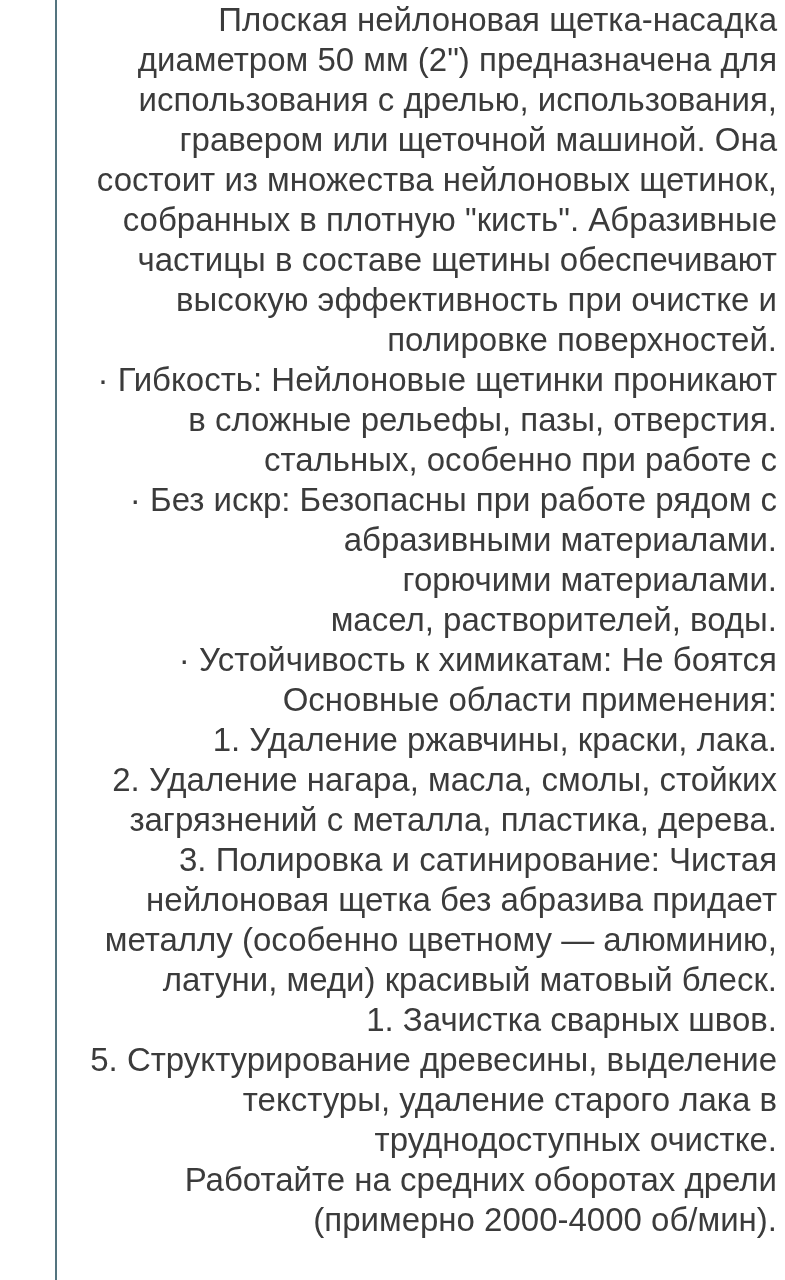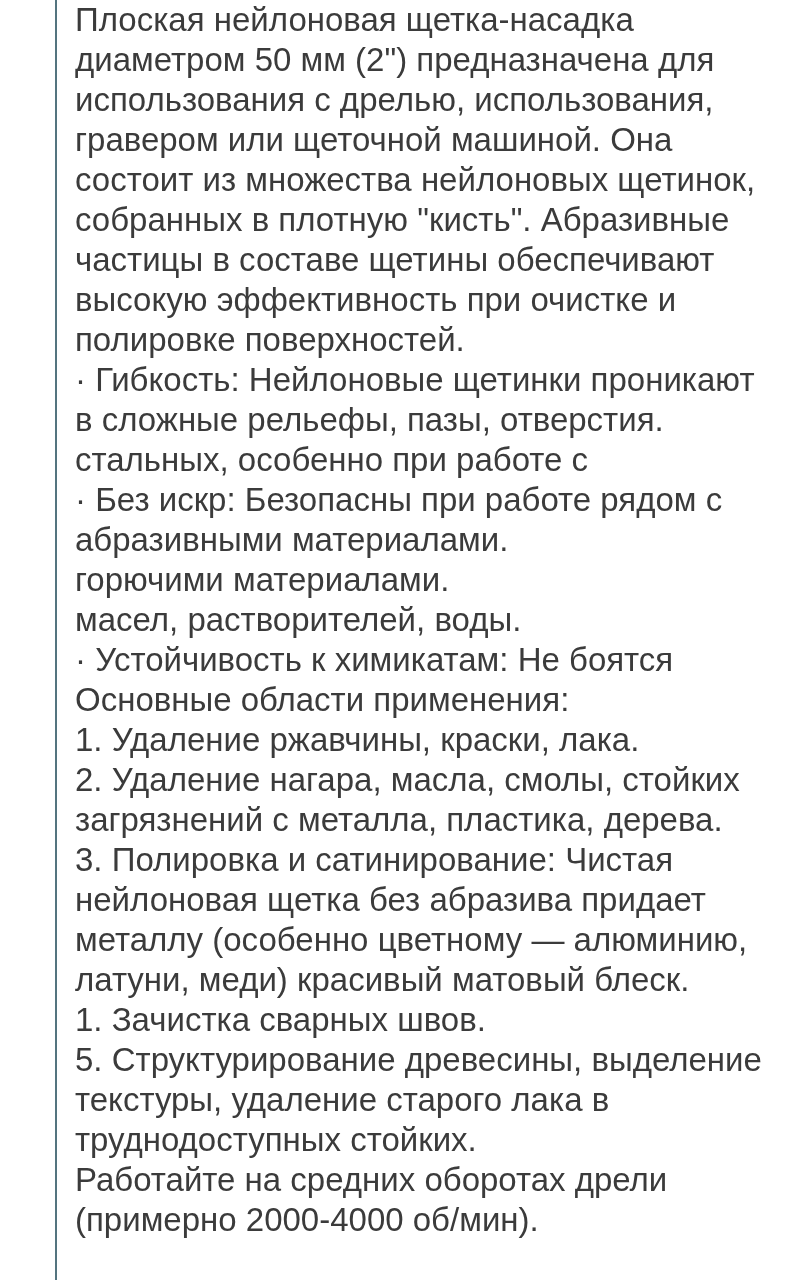--- a/index.html
+++ b/index.html
@@ -20,20 +20,21 @@
     right: 0;
     min-height: 1280px;
     border-left: 2px solid var(--accent-line, #54747f);
     padding: 0 8px 8px 18px;
     box-sizing: border-box;
     font-family: "Liberation Sans", sans-serif;
     font-size: 33px;
     line-height: 40px;
     font-weight: 400;
     color: var(--text-color, #3b3b3b);
+    text-align: right;
     -webkit-font-smoothing: antialiased;
   }
   .description-line {
     height: 40px;
     white-space: nowrap;
     overflow: visible;
   }
 </style>
 </head>
 <body style="background: rgb(255, 255, 255);">
@@ -90,18 +91,18 @@
     <div class="description-line">металлу (особенно цветному — алюминию,</div>
 
     <div class="description-line">латуни, меди) красивый матовый блеск.</div>
 
     <div class="description-line">1. Зачистка сварных швов.</div>
 
     <div class="description-line">5. Структурирование древесины, выделение</div>
 
     <div class="description-line">текстуры, удаление старого лака в</div>
 
-    <div class="description-line">труднодоступных стойких.</div>
+    <div class="description-line">труднодоступных очистке.</div>
 
     <div class="description-line">Работайте на средних оборотах дрели</div>
 
     <div class="description-line">(примерно 2000-4000 об/мин).</div>
   </div>
 
 </body></html>

